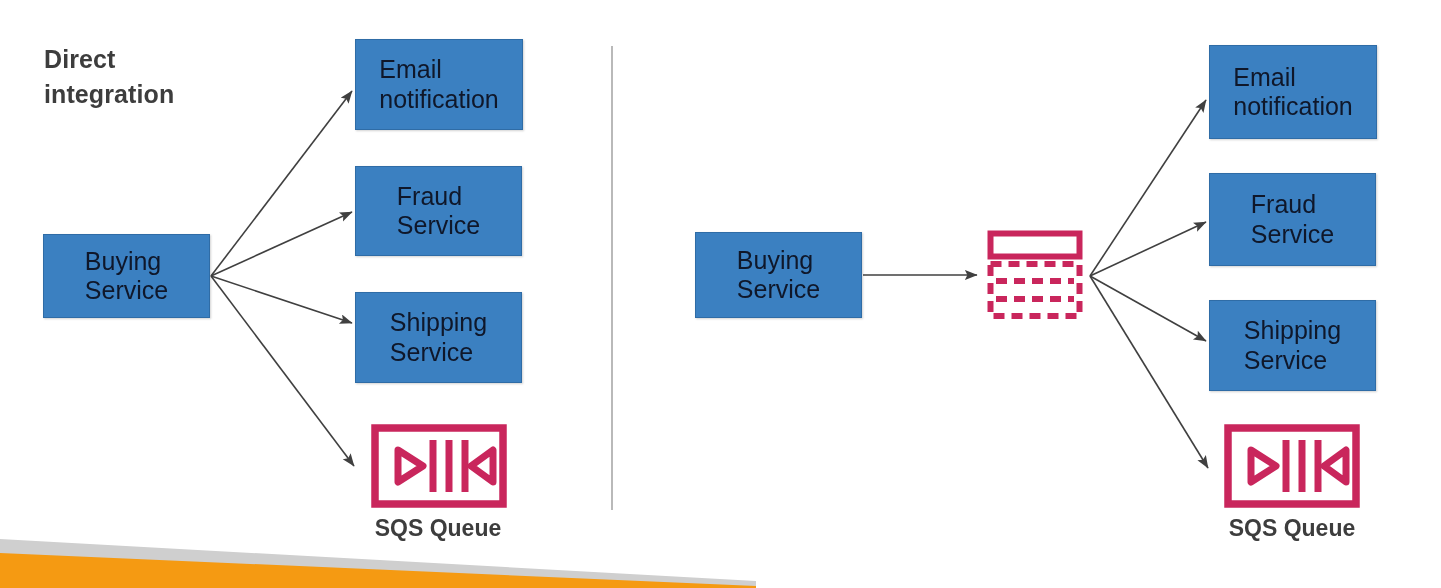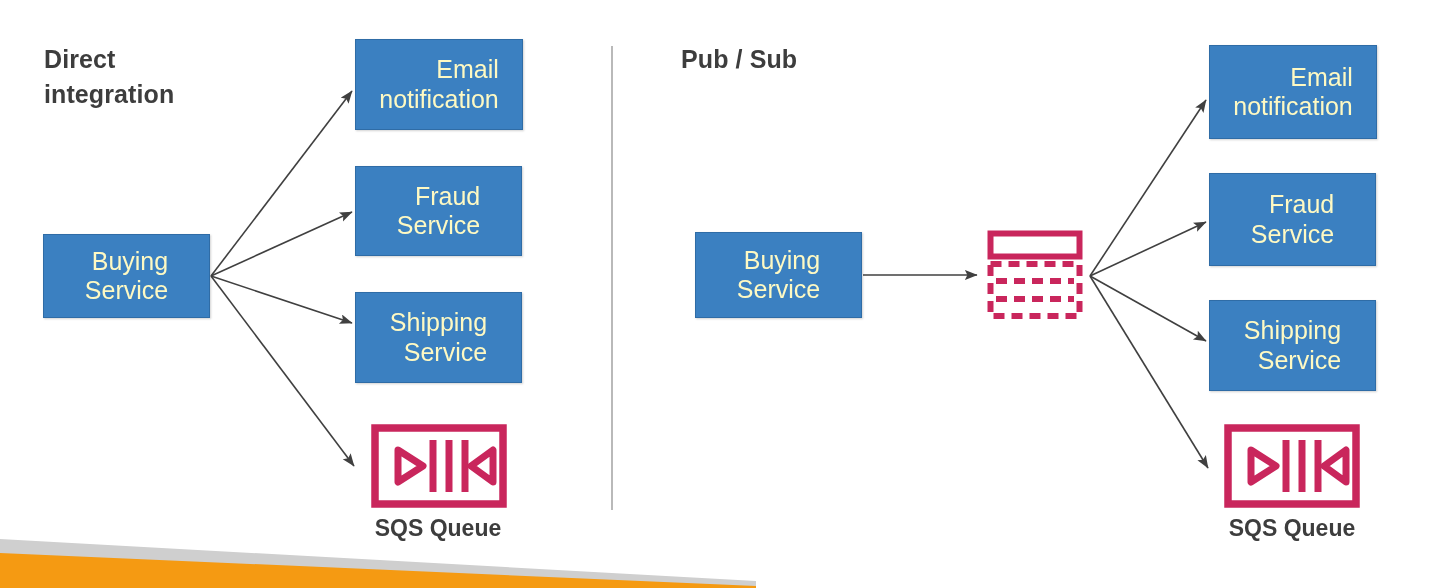--- a/index.html
+++ b/index.html
@@ -41,22 +41,22 @@
 
   
   .svc-box {
     position: absolute;
     background: #3b80c1;
     border: 1px solid #2f6ca6;
     box-sizing: border-box;
     display: flex;
     align-items: center;
     justify-content: center;
-    text-align: right;
-    color: #fef9c3;
+    text-align: left;
+    color: #0f172a;
     font-family: "Liberation Sans", sans-serif;
     font-size: 25px;
     line-height: 1.18;
     font-weight: 400;
     white-space: pre-line;
     box-shadow: 1px 1px 2px rgba(0,0,0,0.18);
   }
 
   
   #box-l-email    { left: 355px; top:  39px; width: 168px; height:  91px; }
@@ -158,21 +158,20 @@
       <rect x="4" y="4" width="128" height="76" fill="none" stroke="#c9265c" stroke-width="7.5"></rect>
       <polygon points="27,26 52,42 27,58" fill="none" stroke="#c9265c" stroke-width="7" stroke-linejoin="round"></polygon>
       <line x1="62" y1="16" x2="62" y2="68" stroke="#c9265c" stroke-width="7"></line>
       <line x1="78" y1="16" x2="78" y2="68" stroke="#c9265c" stroke-width="7"></line>
       <line x1="94" y1="16" x2="94" y2="68" stroke="#c9265c" stroke-width="7"></line>
       <polygon points="122,26 122,58 100,42" fill="none" stroke="#c9265c" stroke-width="7" stroke-linejoin="round"></polygon>
     </svg>
   </div>
   <div class="icon-caption" id="cap-sqs-left">SQS Queue</div>
 
-  <div class="section-title" id="title-pubsub">Pub / Sub</div>
 
   <div class="svc-box" id="box-r-buying">Buying
 Service</div>
 
   <div class="icon-wrap" id="icon-sns">
     <svg viewBox="0 0 96 90" width="96" height="90">
       <rect x="3.5" y="3.5" width="89" height="23" fill="none" stroke="#c9265c" stroke-width="6"></rect>
       <rect x="3.5" y="34" width="89" height="52" fill="none" stroke="#c9265c" stroke-width="6" stroke-dasharray="11 7"></rect>
       <line x1="9" y1="51" x2="87" y2="51" stroke="#c9265c" stroke-width="6" stroke-dasharray="11 7"></line>
       <line x1="9" y1="69" x2="87" y2="69" stroke="#c9265c" stroke-width="6" stroke-dasharray="11 7"></line>

